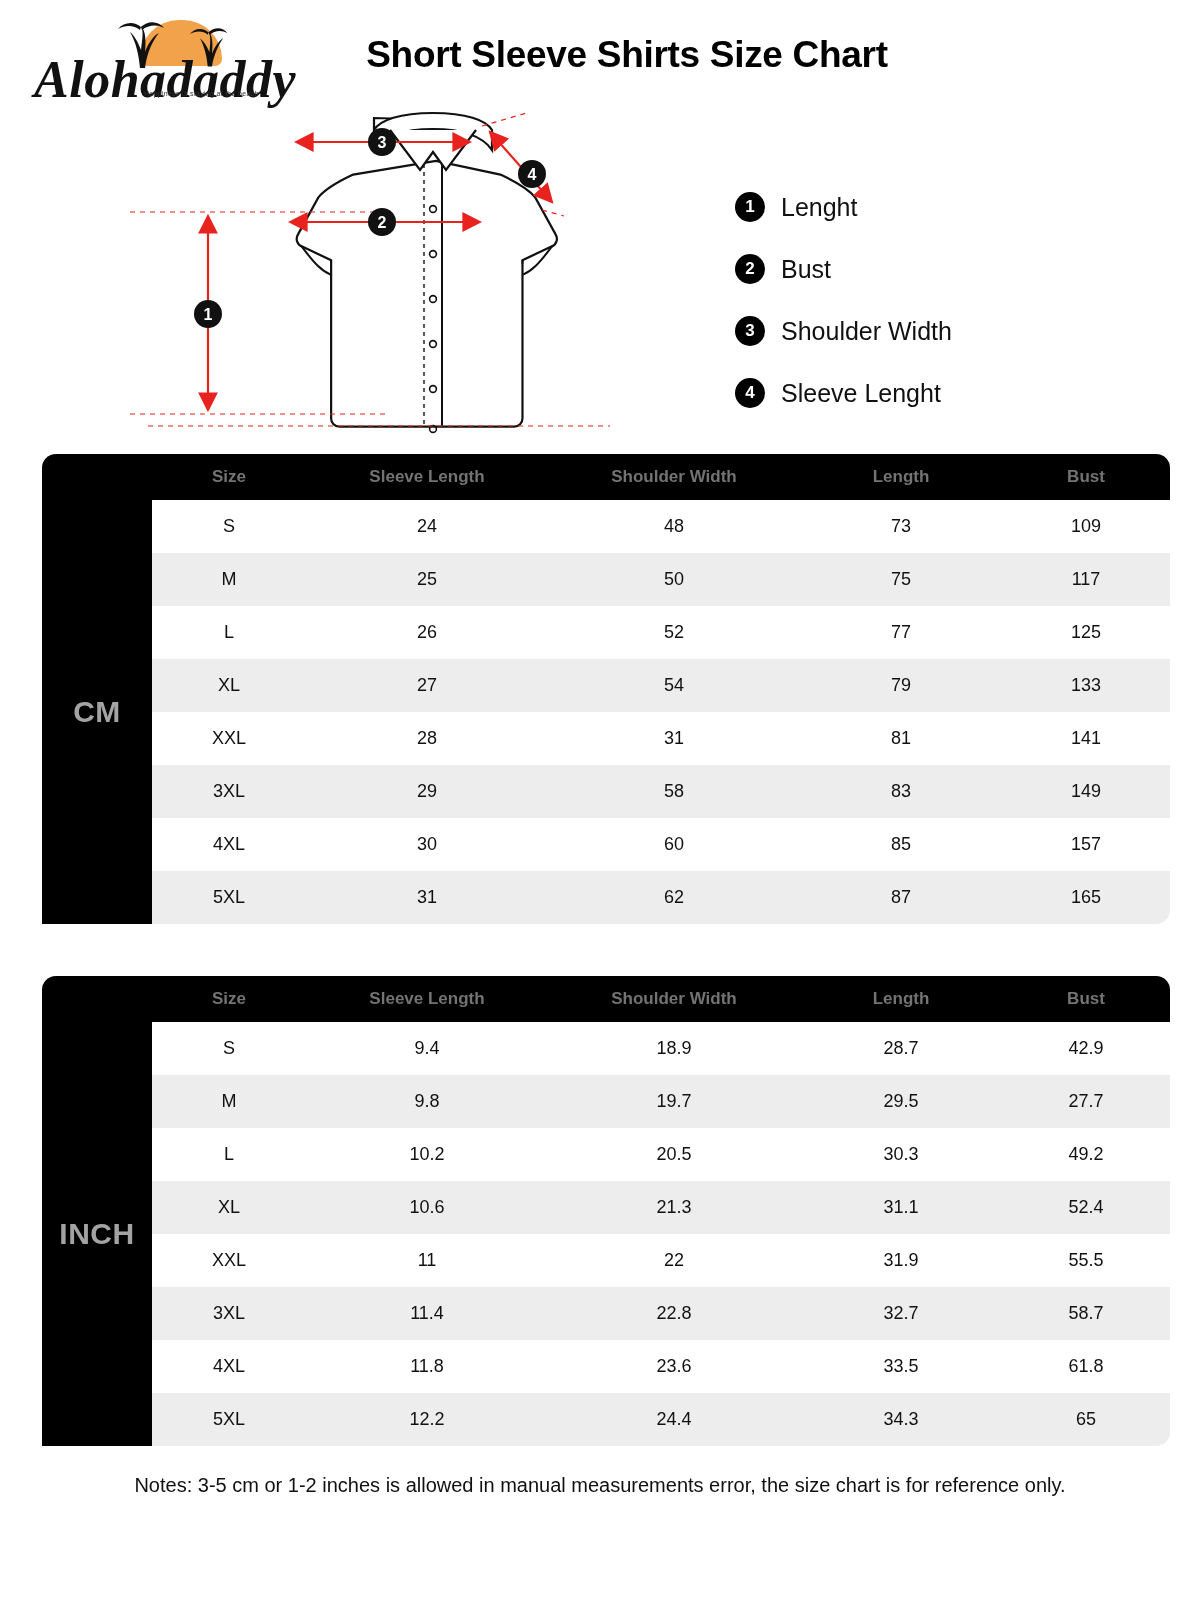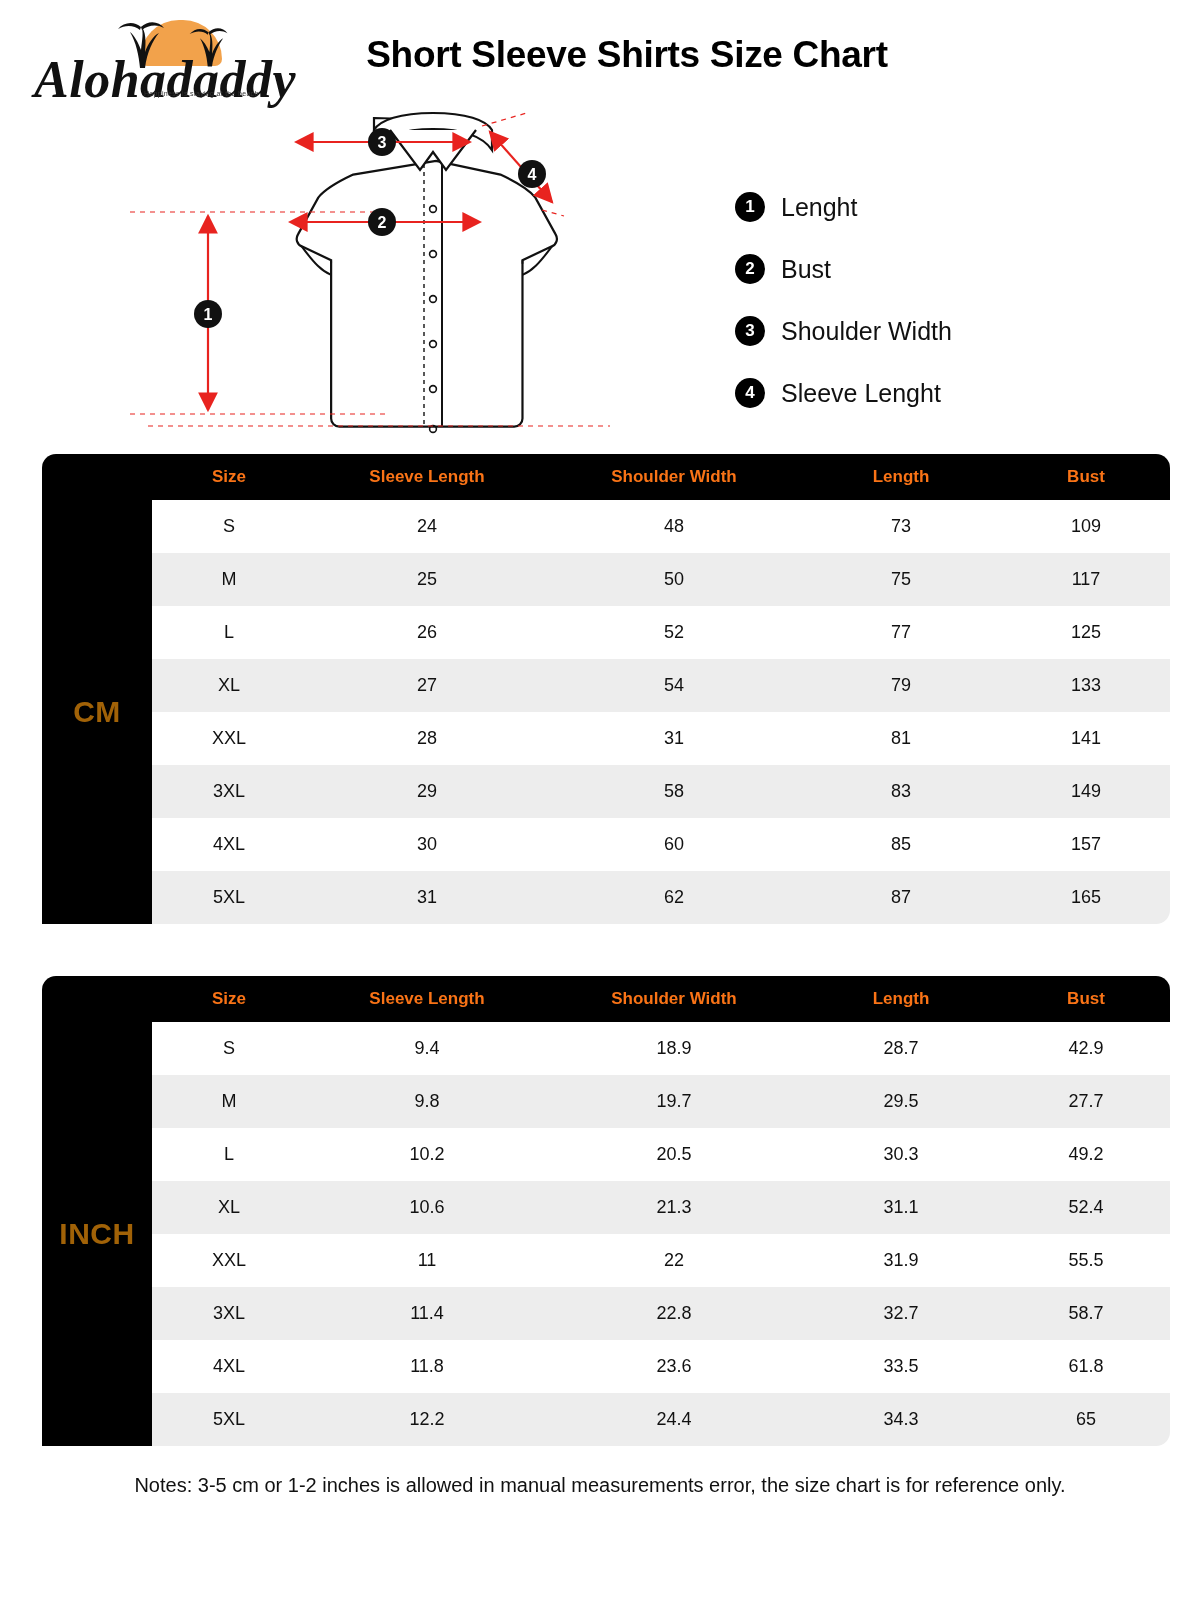--- a/index.html
+++ b/index.html
@@ -115,21 +115,21 @@
     margin: 0 42px;
     position: relative;
   }
   table {
     width: 100%;
     border-collapse: collapse;
     table-layout: fixed;
   }
   thead th {
     background: #000;
-    color: #f97316;
+    color: #737373;
     font-size: 17px;
     font-weight: bold;
     height: 44px;
     text-align: center;
     vertical-align: middle;
   }
   thead th.unit-head { width: 108px; }
   thead th.c-size { width: 152px; }
   thead th.c-sleeve { width: 240px; }
   thead th.c-shoulder { width: 250px; }
@@ -140,21 +140,21 @@
     height: 51px;
     text-align: center;
     font-size: 18px;
     color: #111;
     vertical-align: middle;
   }
   tbody tr.odd td { background: #ffffff; }
   tbody tr.even td { background: #ededed; }
   td.unit-cell {
     background: #000 !important;
-    color: #a16207;
+    color: #a3a3a3;
     font-size: 30px;
     font-weight: bold;
     letter-spacing: 0.5px;
   }
   .round-tl { border-top-left-radius: 14px; }
   .round-tr { border-top-right-radius: 14px; }
   .round-br { border-bottom-right-radius: 14px; }
 
   .spacer { height: 52px; }
 

